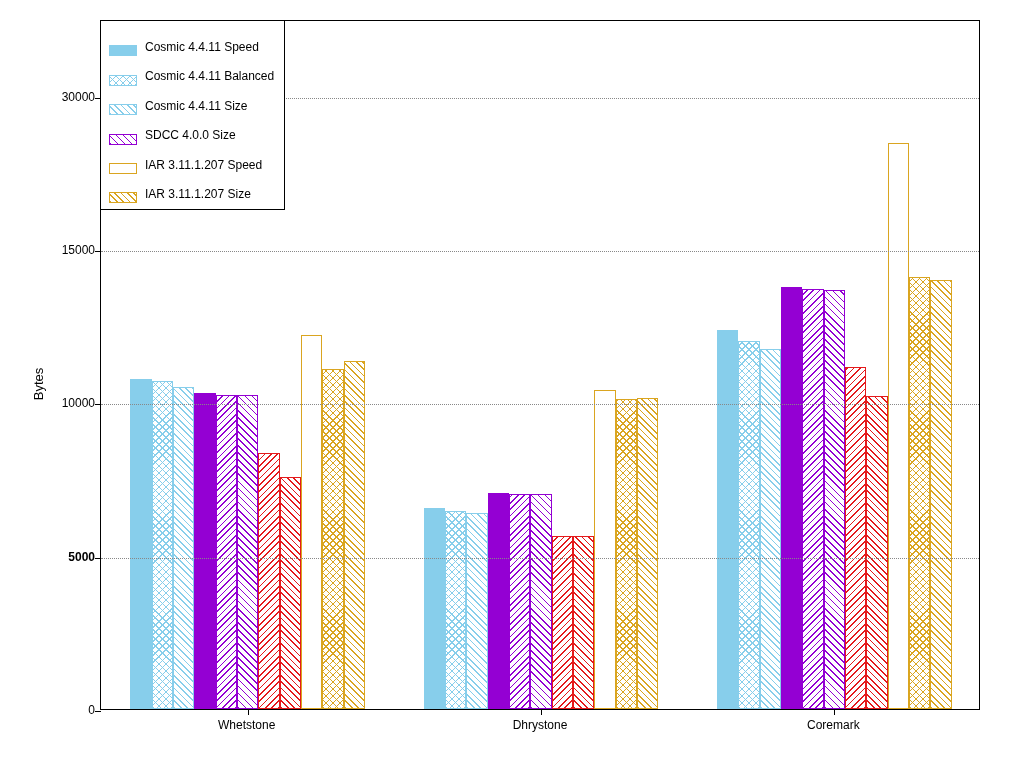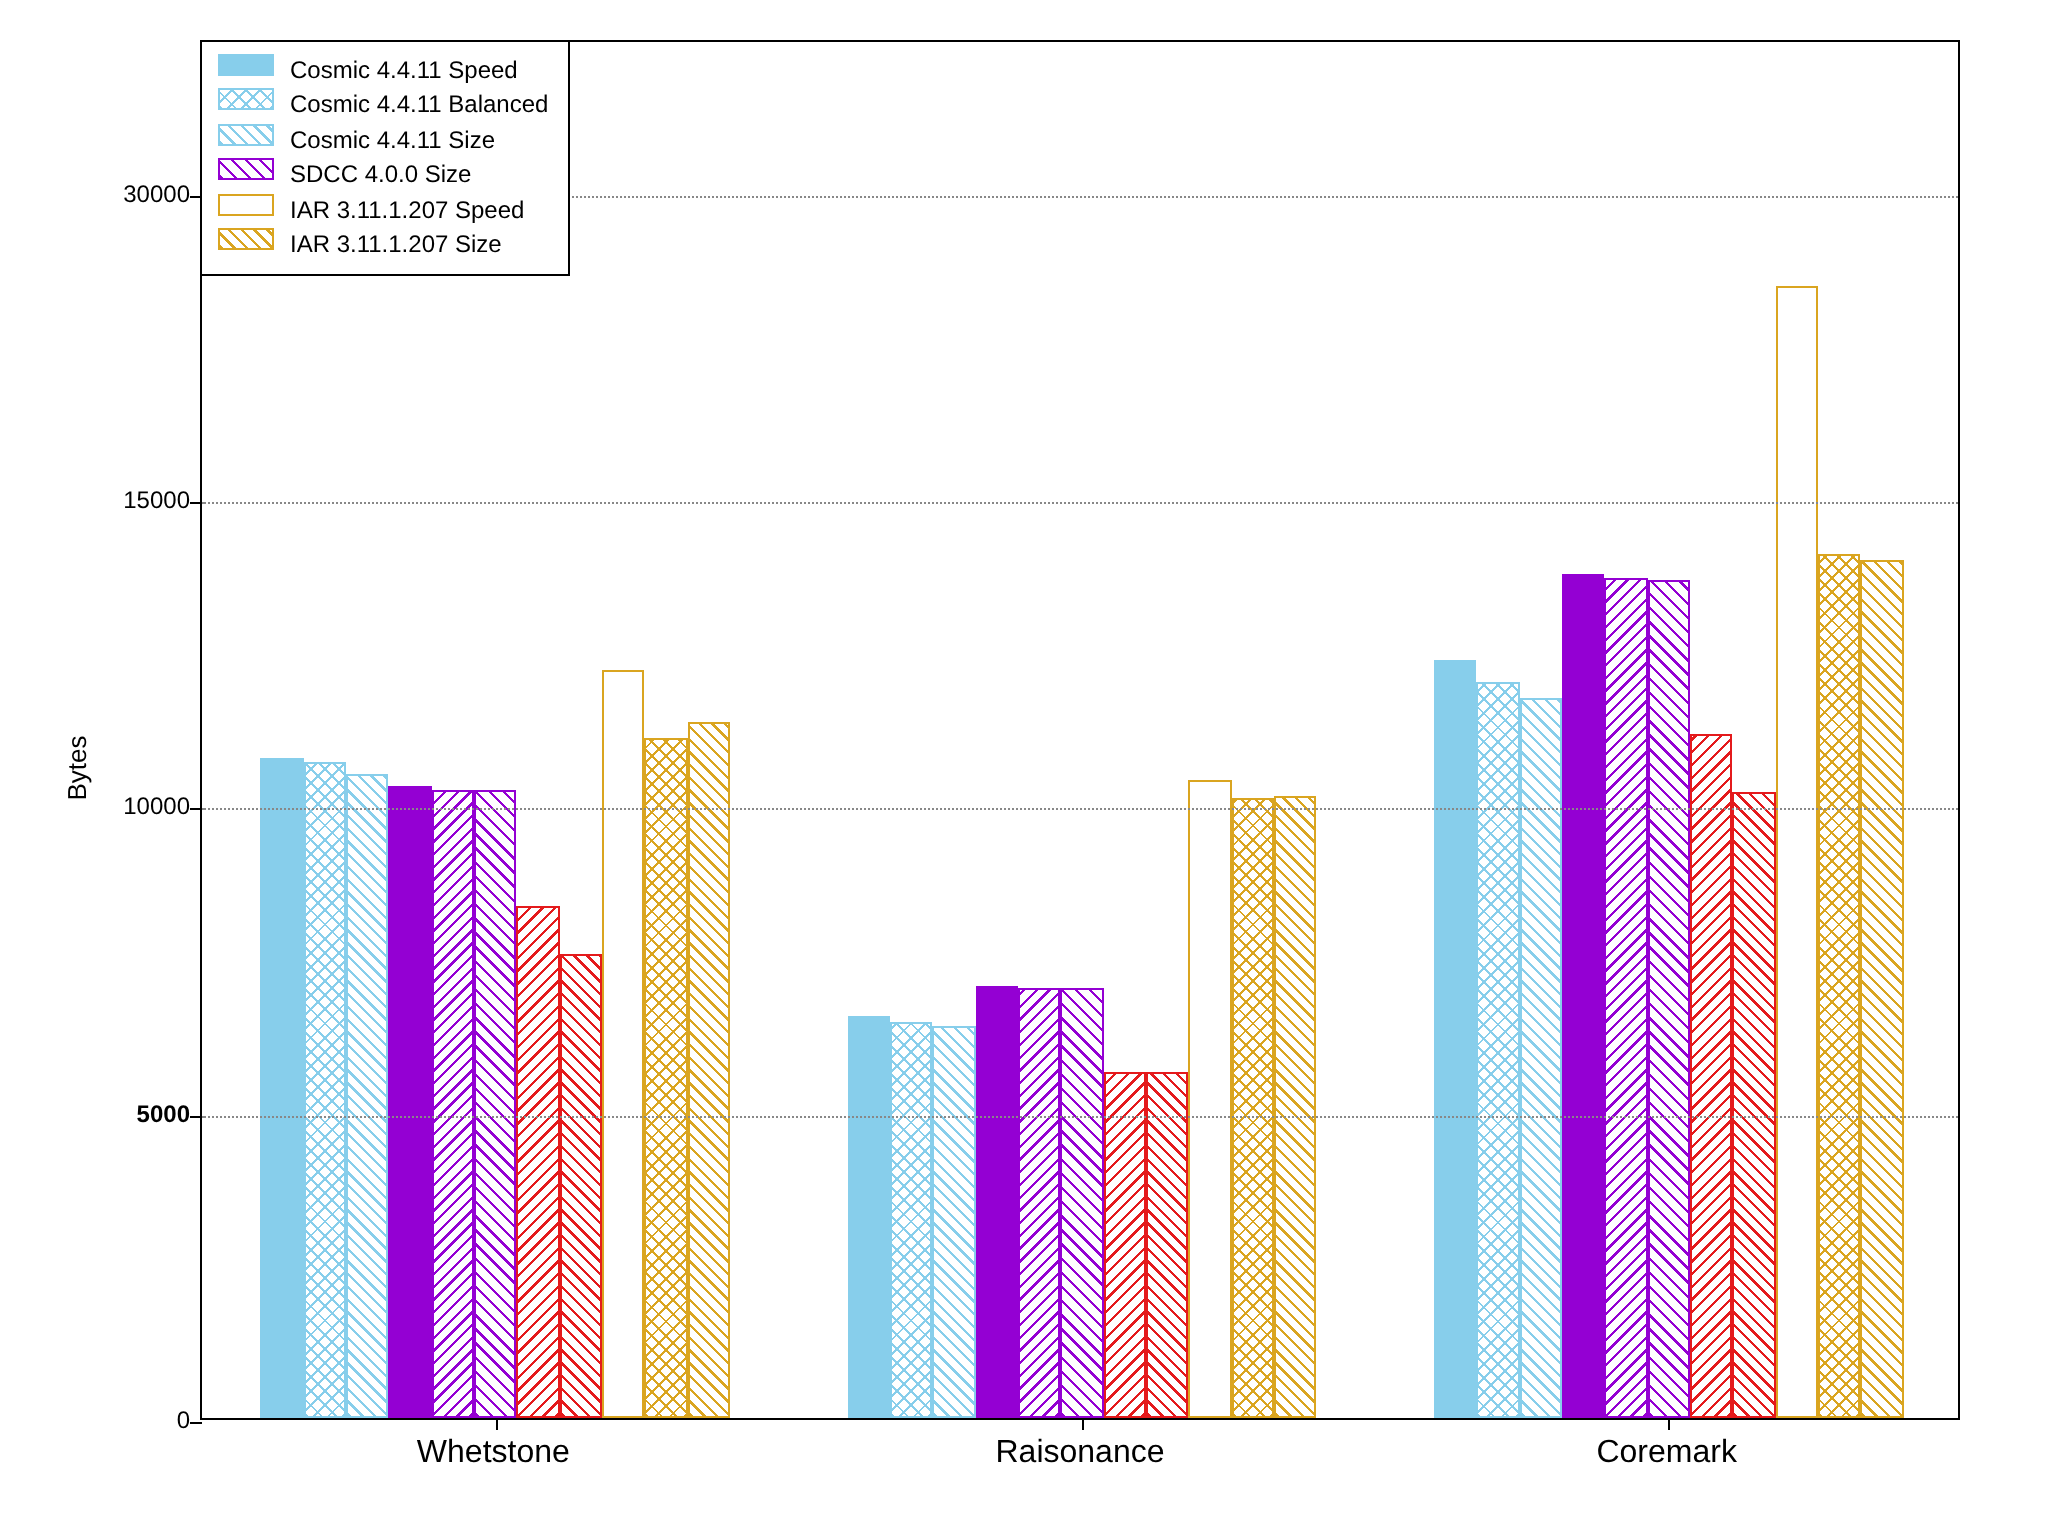--- a/index.html
+++ b/index.html
@@ -53,21 +53,21 @@
   .tickmark-y {
     position: absolute;
     left: -6px;
     width: 6px;
     height: 0;
     border-top: 1px solid #000;
   }
   .xtick {
     position: absolute;
     top: 718px;
-    font-size: 16px;
+    font-size: 12px;
     transform: translateX(-50%);
     white-space: nowrap;
   }
   .tickmark-x {
     position: absolute;
     bottom: -6px;
     width: 0;
     border-left: 1px solid #000;
     height: 6px;
   }
@@ -79,22 +79,23 @@
     border-top: none;
     border-left: none;
     background: #fff;
     padding: 6px 10px 6px 8px;
     font-size: 12px;
     line-height: 1.45;
     z-index: 10;
   }
   .legend-row {
     display: flex;
-    align-items: flex-start;
+    align-items: flex-end;
     gap: 8px;
+    margin-top: 12px;
   }
   .swatch {
     width: 28px;
     height: 11px;
     box-sizing: border-box;
     border: 1px solid;
     flex: 0 0 auto;
   }
   .bars-layer {
     position: absolute;
@@ -229,15 +230,15 @@
       <div class="tickmark-x" style="left: 146.667px;"></div>
       <div class="tickmark-x" style="left: 440px;"></div>
       <div class="tickmark-x" style="left: 733.333px;"></div>
     </div>
 <div class="ytick" style="top: 710px;">0</div>
     <div class="ytick" style="top: 556.667px; font-weight: bold;">5000</div>
     <div class="ytick" style="top: 403.333px;">10000</div>
     <div class="ytick" style="top: 250px;">15000</div>
     <div class="ytick" style="top: 96.6667px;">30000</div>
     <div class="xtick" style="left: 246.667px;">Whetstone</div>
-    <div class="xtick" style="left: 540px;">Raisonance</div>
+    <div class="xtick" style="left: 540px;">Dhrystone</div>
     <div class="xtick" style="left: 833.333px;">Coremark</div>
   </div>
 
 </body></html>

